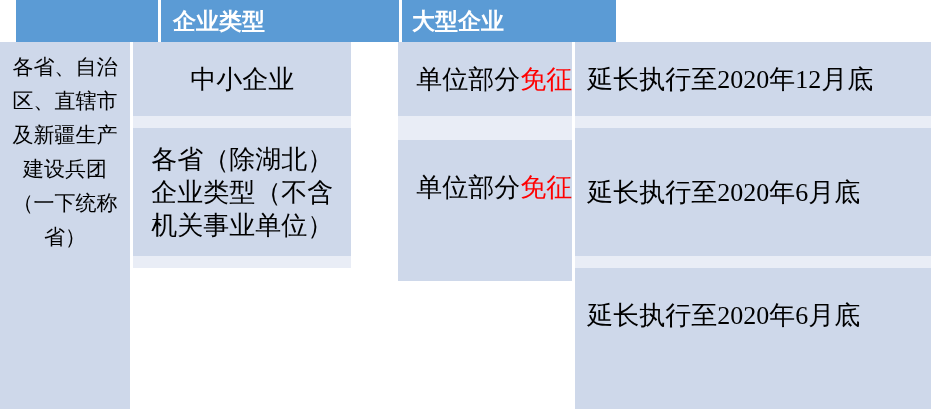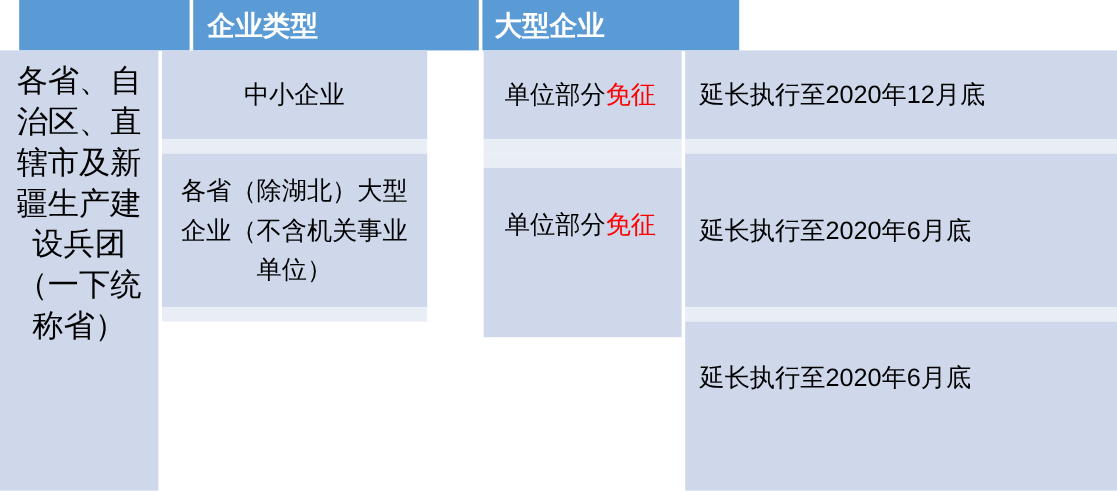--- a/index.html
+++ b/index.html
@@ -63,21 +63,21 @@
     margin-right: 3px;
     height: 367px;
     background: #ced8ea;
     box-sizing: border-box;
     display: flex;
     align-items: flex-start;
     justify-content: center;
     padding-top: 8px;
   }
   .region-text {
-    font-size: 26px;
+    font-size: 21px;
     color: #000000;
     line-height: 34px;
     text-align: center;
     width: 124px;
     word-break: break-all;
   }
 
   
   .col-rows {
     height: 367px;
@@ -99,25 +99,26 @@
   .rowgap {
     background: #e9edf6;
     height: 12px;
     flex: 0 0 12px;
   }
   .r1 { flex: 0 0 74px; }
   .r2 { flex: 0 0 128px; }
   .r3 { flex: 0 0 141px; }
 
   .cell-text {
-    font-size: 21px;
+    font-size: 26px;
     color: #000000;
     line-height: 33px;
     width: 100%;
     box-sizing: border-box;
+    font-family: Liberation Serif, serif;
   }
   .col-type .cell-text {
     text-align: center;
     padding: 0 6px;
     word-break: break-all;
   }
   .col-pol .cell-text {
     text-align: left;
     padding-left: 18px;
     white-space: nowrap;
@@ -155,21 +156,21 @@
     <div class="col-region">
       <div class="region-text">各省、自治区、直辖市及新疆生产建设兵团（一下统称省）</div>
     </div>
 
     <div class="col-rows col-type">
       <div class="cell r1">
         <div class="cell-text">中小企业</div>
       </div>
       <div class="rowgap"></div>
       <div class="cell r2">
-        <div class="cell-text">各省（除湖北）大型企业（不含机关事业单位）</div>
+        <div class="cell-text">各省（除湖北）企业类型（不含机关事业单位）</div>
       </div>
       <div class="rowgap"></div>
     </div>
 
     <div class="col-rows col-pol">
       <div class="cell r1">
         <div class="cell-text"><span>单位部分</span><span class="hl">免征</span></div>
       </div>
       <div class="rowgap"></div>
       <div class="rowgap"></div>

